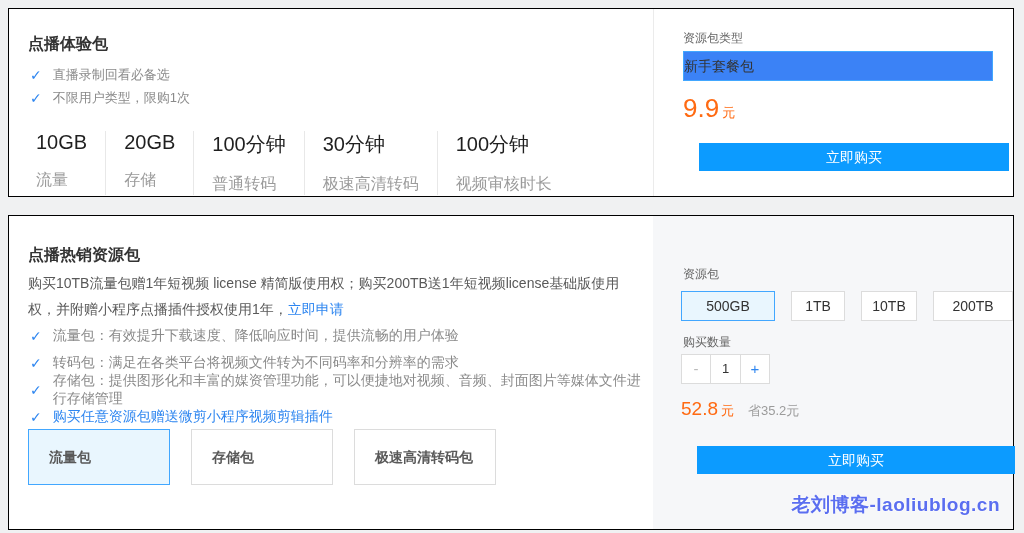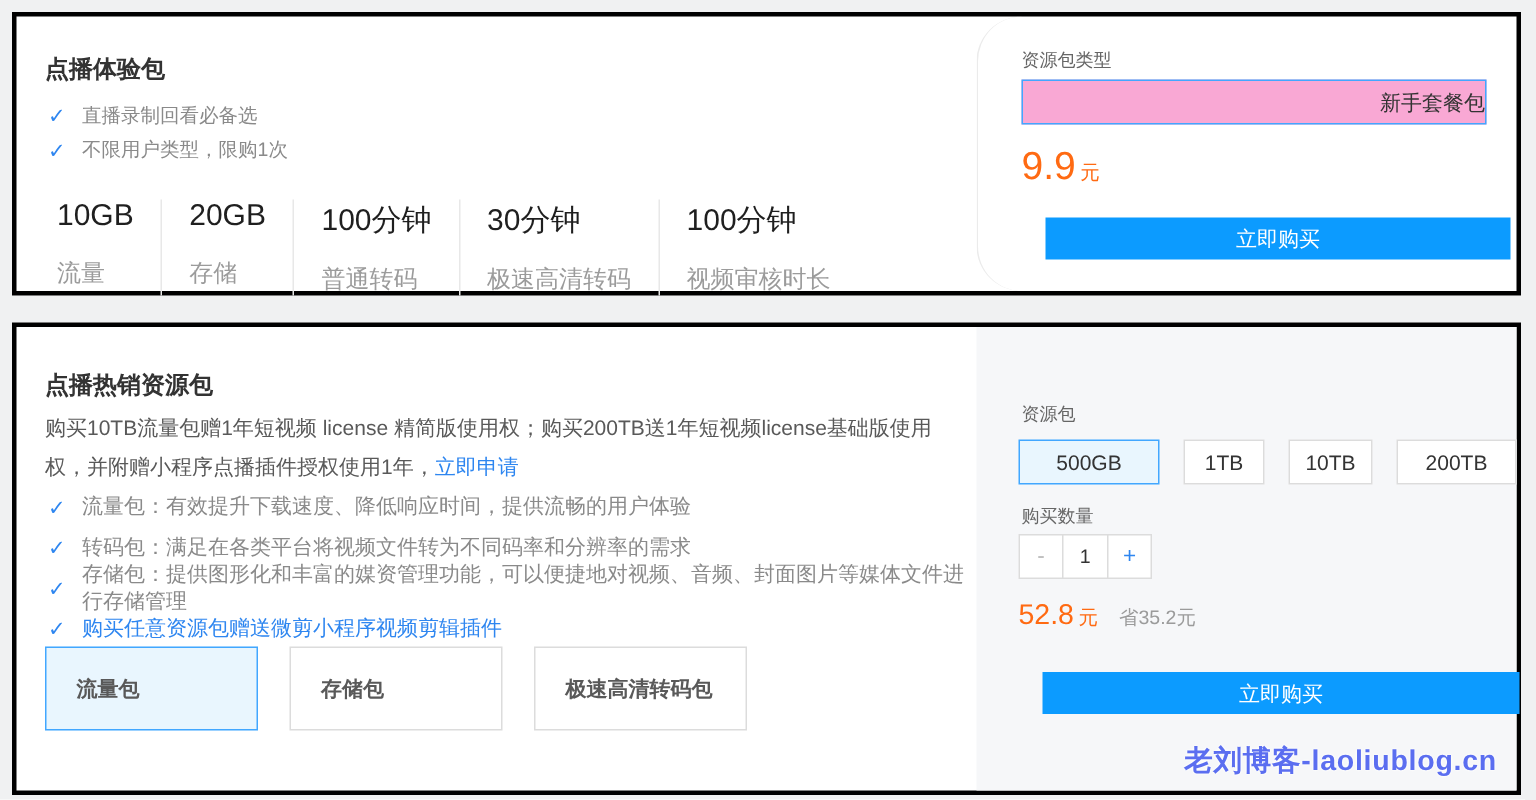--- a/index.html
+++ b/index.html
@@ -5,21 +5,21 @@
   * { margin:0; padding:0; box-sizing:border-box; }
   html,body { width:1024px; height:533px; }
   body {
     font-family:"Liberation Sans","DejaVu Sans",sans-serif;
     background:#f0f1f2;
     position:relative;
     overflow:hidden;
   }
   .card {
     position:absolute; left:8px; width:1006px;
-    background:#fff; border:3px solid #000000;
+    background:#fff; border:1px solid #000000;
   }
   #card-exp { top:8px; height:189px; }
   #card-hot { top:215px; height:315px; }
 
   
   .left-sec { position:absolute; left:0; top:0; bottom:0; right:360px; }
   .card-title { position:absolute; left:19px; top:25px; font-size:16px; font-weight:bold; color:#333; }
   #card-hot .card-title { top:29px; }
 
   .feat-row { position:absolute; left:21px; display:flex; align-items:center; }
@@ -46,29 +46,29 @@
   .tabs { position:absolute; left:19px; top:213px; display:flex; gap:21px; }
   .tab {
     width:142px; height:56px; line-height:54px; padding-left:20px;
     font-size:14px; color:#595959; background:#fff;
     border:1px solid #dcdcdc; cursor:pointer;font-weight:bold;
   }
   .tab.selected { background:#e9f6fe; border:1px solid #42a7ff; }
 
   
   .right-sec { position:absolute; right:0; top:0; bottom:0; width:360px; }
-  #card-exp .right-sec { border-left:1px solid #ebebeb;border-radius:30px; }
+  #card-exp .right-sec { border-left:1px solid #ebebeb; }
   #card-hot .right-sec { background:#f6f7f9; }
 
   .panel-label { position:absolute; left:29px; font-size:12px; color:#666; }
 
   .type-box {
     position:absolute; left:29px; top:42px; width:310px; height:30px;
-    line-height:28px; text-align:right; font-size:14px; color:#333;
-    background:#f9a8d4; border:1px solid #42a7ff; cursor:pointer;
+    line-height:28px; text-align:left; font-size:14px; color:#333;
+    background:#3b82f6; border:1px solid #42a7ff; cursor:pointer;
   }
 
   .price-row { position:absolute; left:29px; display:flex; align-items:baseline; }
   .price-big { color:#ff6a12; font-size:26px; }
   #card-hot .price-big { font-size:19px; }
   .price-unit { color:#ff6a12; font-size:13px; margin-left:3px; }
   .price-save { color:#9b9b9b; font-size:13px; margin-left:14px; }
 
   .buy-btn {
     position:absolute; left:29px; height:28px; line-height:28px;

